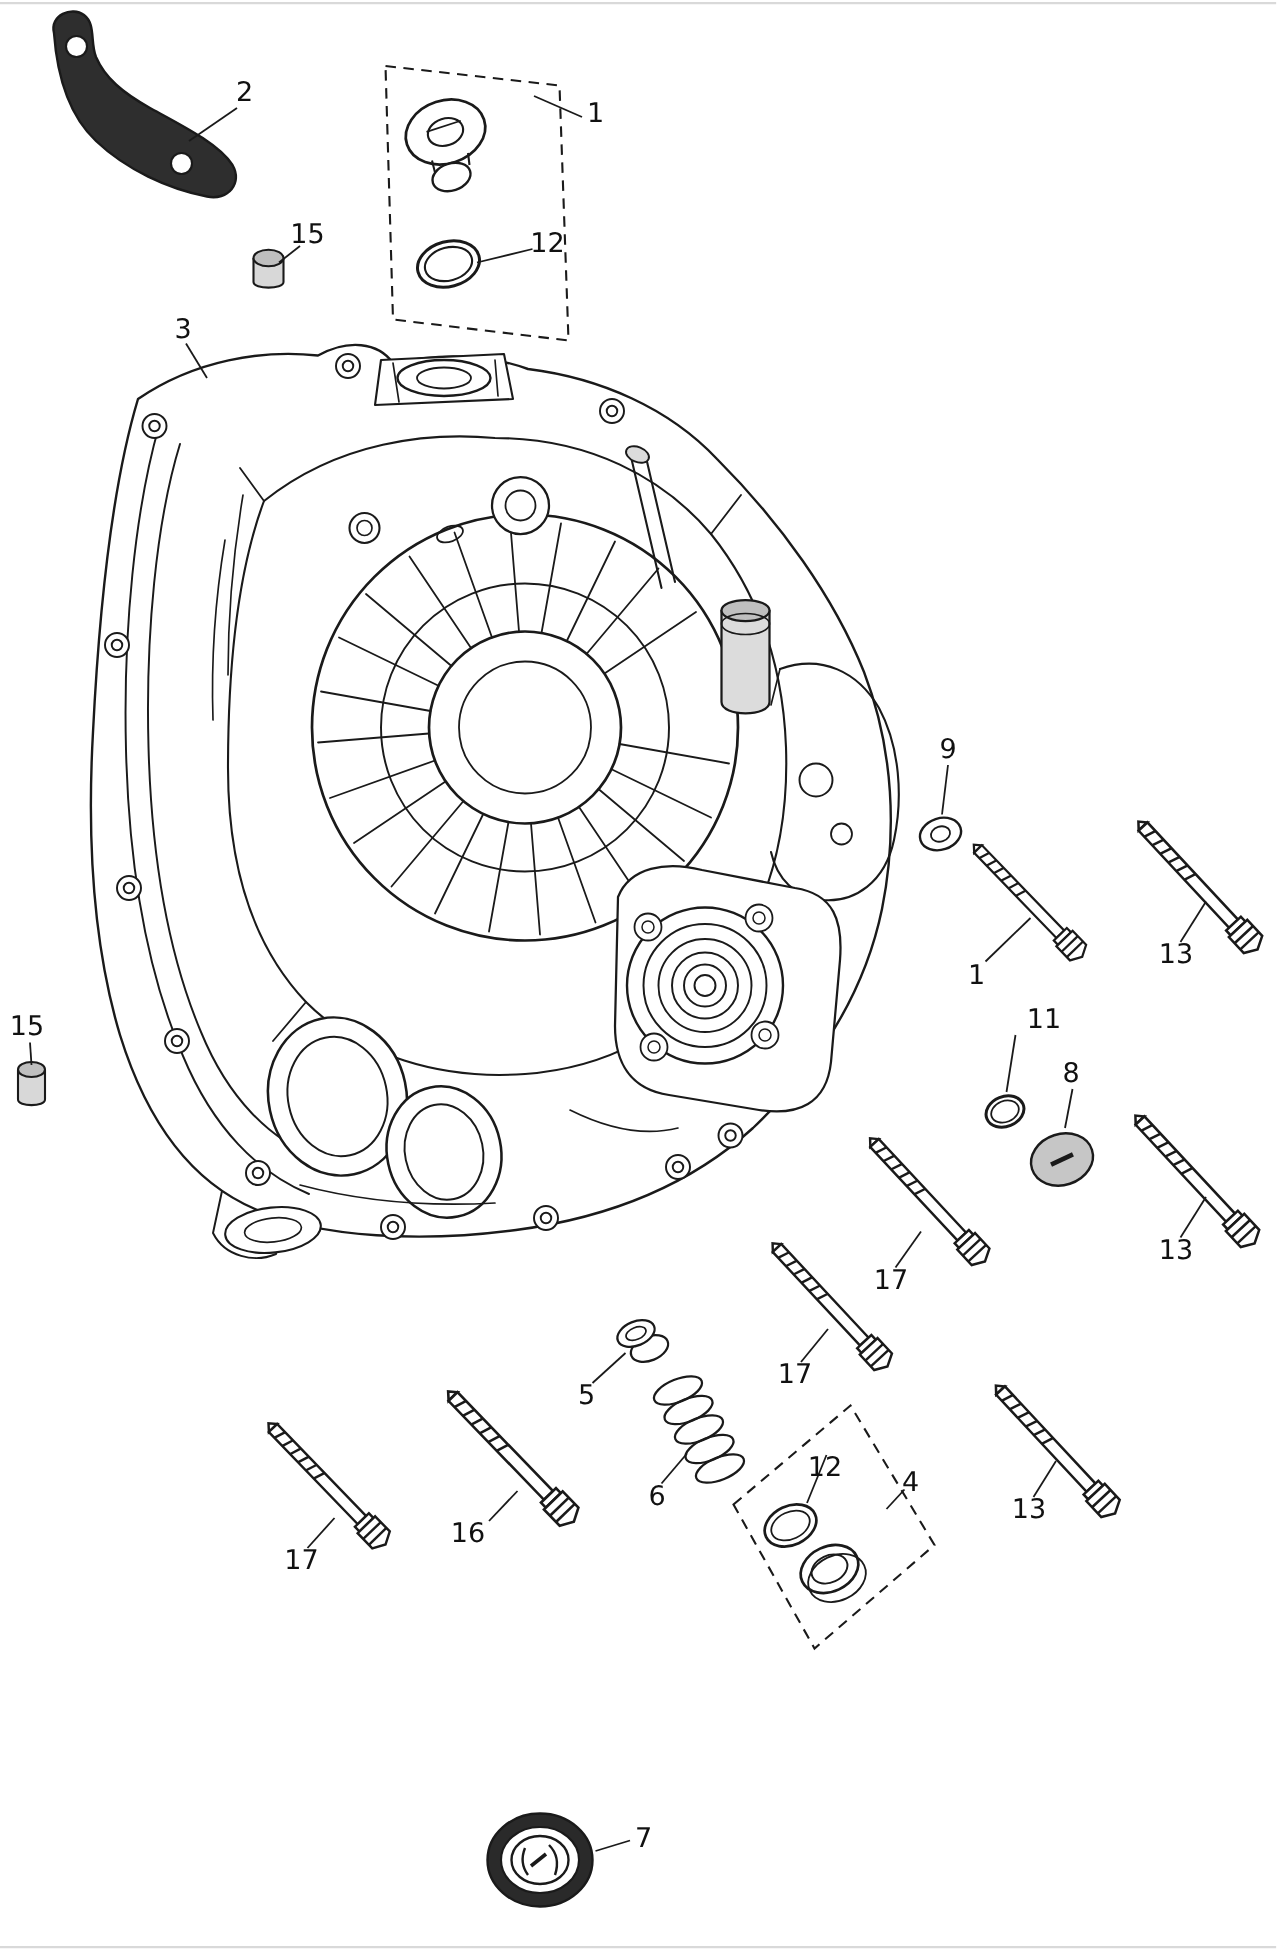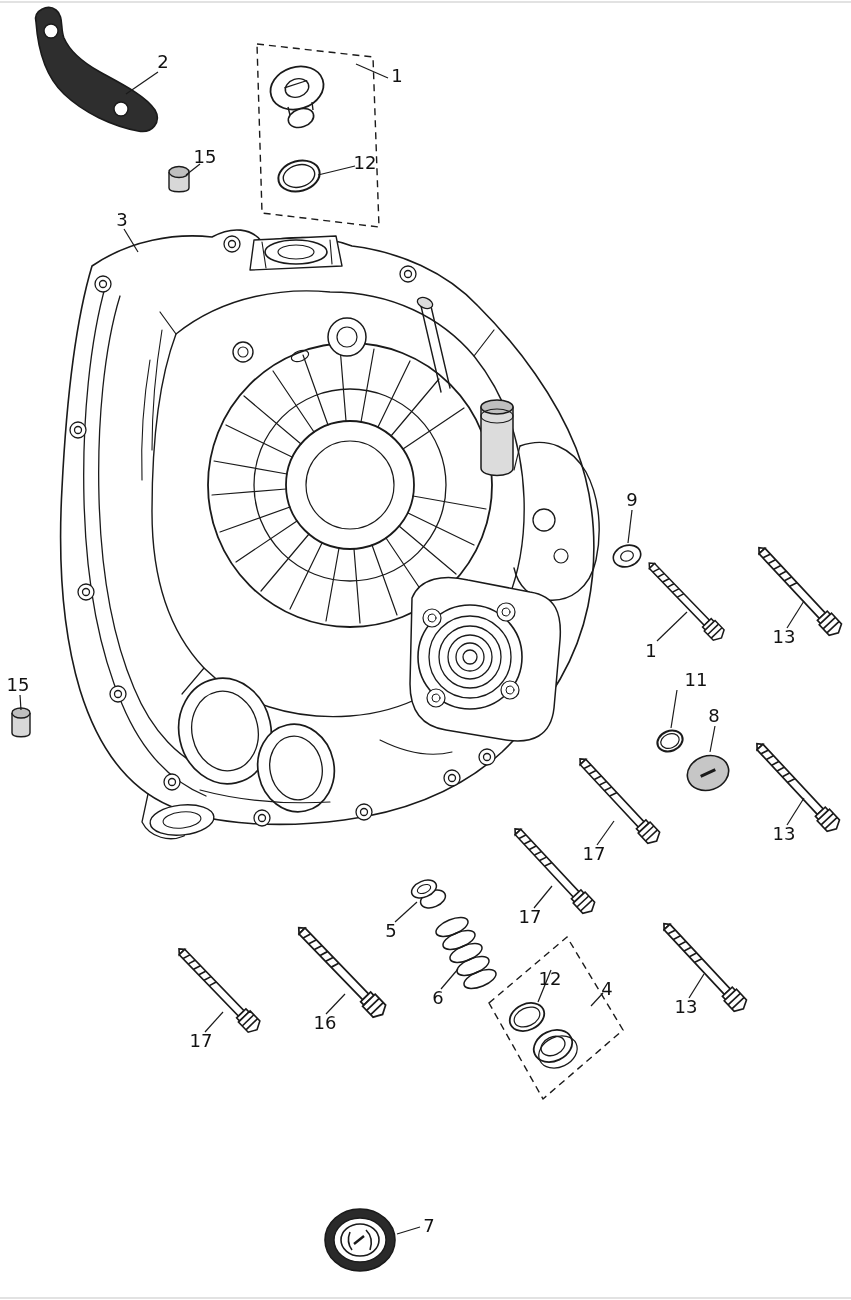--- a/index.html
+++ b/index.html
@@ -323,17 +323,17 @@
 <div class="callout" style="left:714px;top:716px;">8</div>
 <div class="callout" style="left:18px;top:685px;">15</div>
 <div class="callout" style="left:784px;top:834px;">13</div>
 <div class="callout" style="left:594px;top:854px;">17</div>
 <div class="callout" style="left:530px;top:917px;">17</div>
 <div class="callout" style="left:391px;top:931px;">5</div>
 <div class="callout" style="left:438px;top:998px;">6</div>
 <div class="callout" style="left:550px;top:979px;">12</div>
 <div class="callout" style="left:607px;top:989px;">4</div>
 <div class="callout" style="left:686px;top:1007px;">13</div>
-<div class="callout" style="left:325px;top:1023px;">16</div>
+<div class="callout" style="left:312px;top:1023px;">16</div>
 <div class="callout" style="left:201px;top:1041px;">17</div>
 <div class="callout" style="left:429px;top:1226px;">7</div>
 
 </div>
 
 </body></html>

